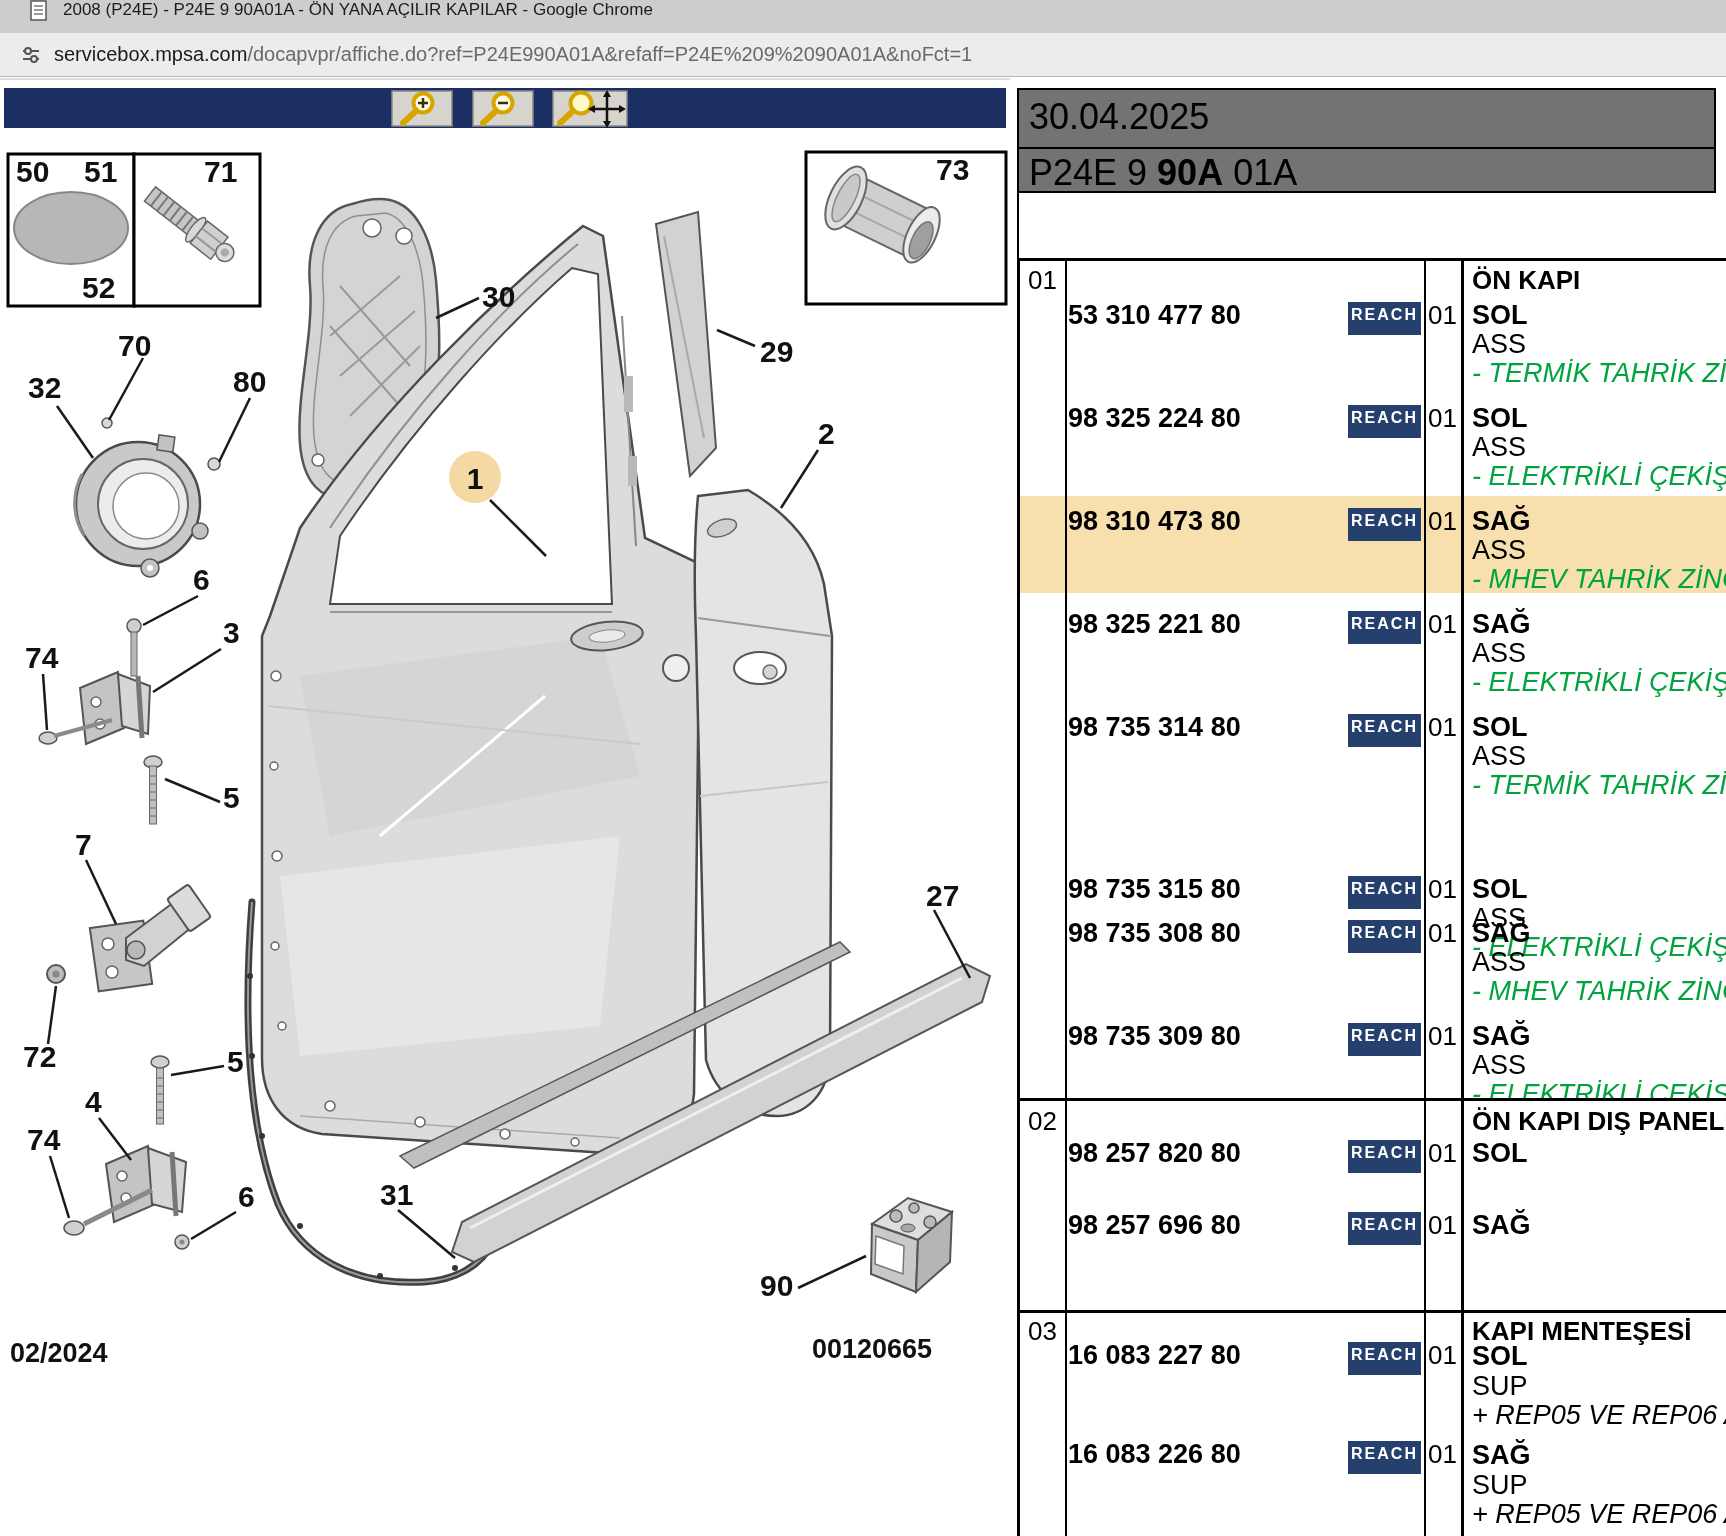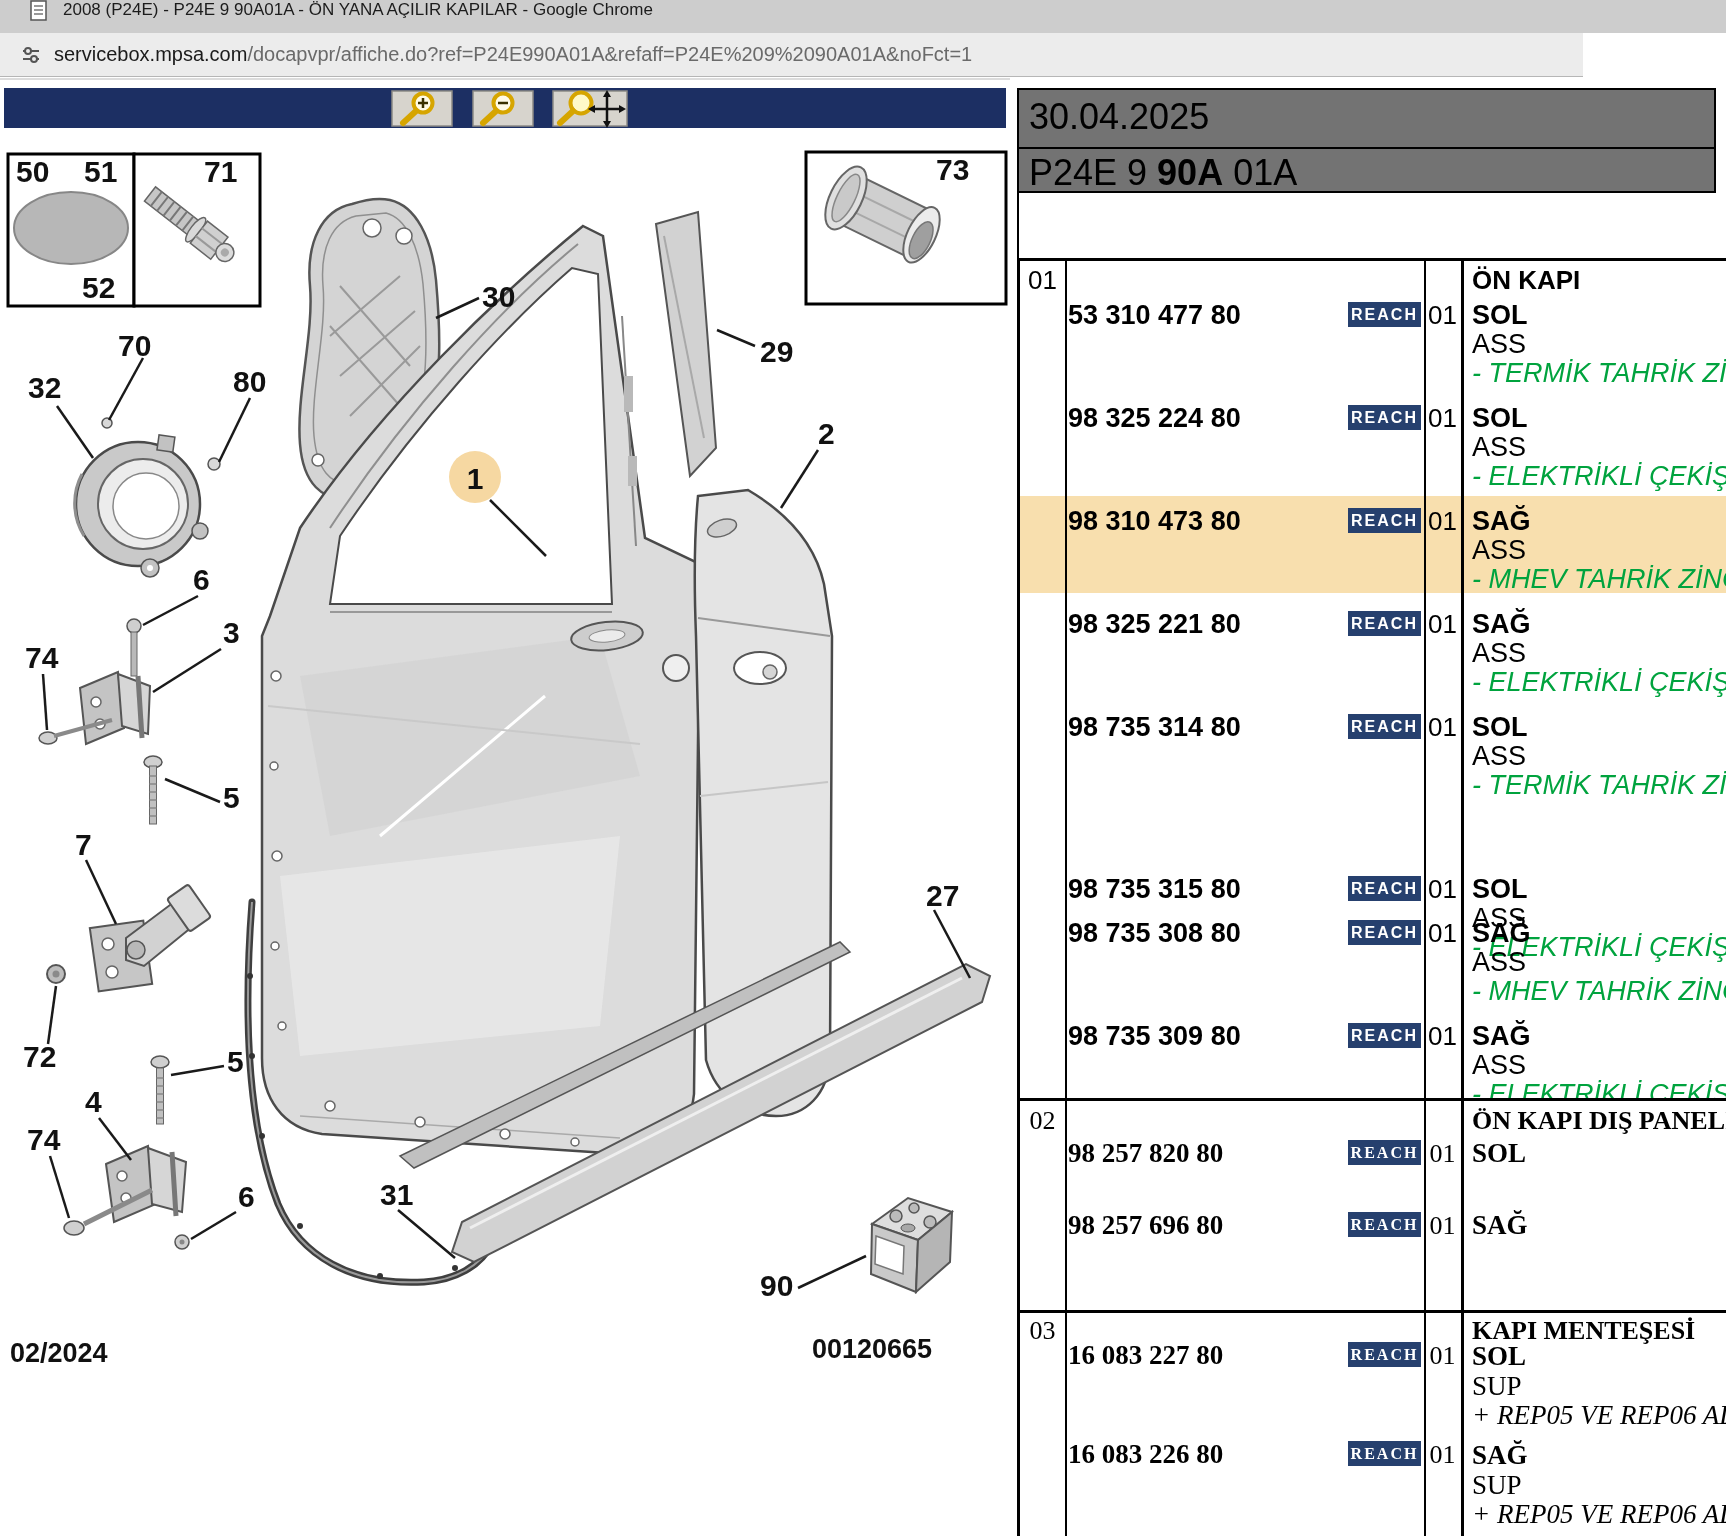--- a/index.html
+++ b/index.html
@@ -2,47 +2,47 @@
 <html><head>
 <meta charset="utf-8">
 <style>
   html,body{margin:0;padding:0;background:#fff;}
   body{position:relative;width:1726px;height:1536px;overflow:hidden;
        font-family:"Liberation Sans","DejaVu Sans",sans-serif;color:#000;}
   .titlebar{position:absolute;left:0;top:0;width:1726px;height:33px;background:#cdcdcd;
             display:flex;align-items:flex-start;}
   .titlebar .fav{margin-left:30px;width:17px;height:21px;flex:0 0 auto;}
   .titlebar .ttl{margin-left:16px;font-size:17px;color:#1c1c1c;white-space:nowrap;}
-  .urlbar{position:absolute;left:0;top:33px;width:1583px;height:43px;background:#ececec;
+  .urlbar{position:absolute;left:0;top:33px;width:1726px;height:43px;background:#ececec;
           border-bottom:1px solid #b6b6b6;display:flex;align-items:center;}
   .urlbar .site-ico{margin-left:20px;width:22px;height:22px;flex:0 0 auto;}
   .urlbar .url{margin-left:12px;font-size:20px;white-space:nowrap;}
   .url .dom{color:#1b1b1b;}
   .url .pth{color:#6a6a6a;}
   .topline{position:absolute;left:0;top:78px;width:1010px;height:2px;background:#dcdcdc;}
   svg.diagram{position:absolute;left:0;top:76px;}
   .hdrbox{position:absolute;left:1017px;top:88px;width:699px;height:105px;border:2px solid #000;
           box-sizing:border-box;background:#737373;}
   .hdrbox .date{position:absolute;left:10px;top:6px;font-size:36px;}
   .hdrbox .dline{position:absolute;left:0;right:0;top:57px;height:2px;background:#000;}
   .hdrbox .ref{position:absolute;left:10px;top:62px;font-size:36px;white-space:nowrap;}
   .spacerbox{position:absolute;left:1017px;top:193px;height:65px;width:0;border-left:2px solid #000;}
   .ptable{position:absolute;left:1017px;top:258px;width:709px;height:1278px;box-sizing:border-box;
           border-left:3px solid #000;border-top:3px solid #000;background:#fff;overflow:hidden;}
   .section{position:absolute;left:0;right:0;overflow:hidden;}
-  .section.bt{border-top:3px solid #000;font-family:Liberation Serif, serif;}
+  .section.bt{border-top:3px solid #000;}
   .vline{position:absolute;top:0;bottom:0;background:#000;z-index:3;}
   .v-item{left:45px;width:2px;}
   .v-qty{left:404px;width:2px;}
   .v-desc{left:441px;width:3px;}
   .itemno{position:absolute;left:0;width:45px;text-align:center;font-size:26px;z-index:2;}
   .sectitle{position:absolute;left:452px;font-size:26px;font-weight:bold;white-space:nowrap;z-index:2;}
   .entry{position:absolute;left:0;right:0;height:100px;z-index:2;}
   .part{position:absolute;left:48px;top:0;font-size:27px;font-weight:bold;white-space:nowrap;line-height:29px;}
-  .reach{position:absolute;left:328px;top:1px;width:73px;height:25px;background:#26406e;color:#fff;
+  .reach{position:absolute;left:328px;top:1px;width:73px;height:33px;background:#26406e;color:#fff;
          font-size:16px;font-weight:bold;letter-spacing:2px;text-align:center;line-height:25px;}
   .qty{position:absolute;left:404px;top:0;width:37px;text-align:center;font-size:26px;line-height:29px;}
   .desc{position:absolute;left:452px;top:0;right:-300px;}
   .dl{height:29px;line-height:29px;font-size:27px;white-space:nowrap;}
   .dl.b{font-weight:bold;}
   .dl.g{color:#00a33e;font-style:italic;}
   .dl.bi{font-style:italic;}
   .hl{position:absolute;left:0;right:0;background:#f8dfae;z-index:1;}
   text.callout{font-size:30px;font-weight:bold;fill:#111;}
   text.footer{font-size:27px;font-weight:bold;fill:#111;}

